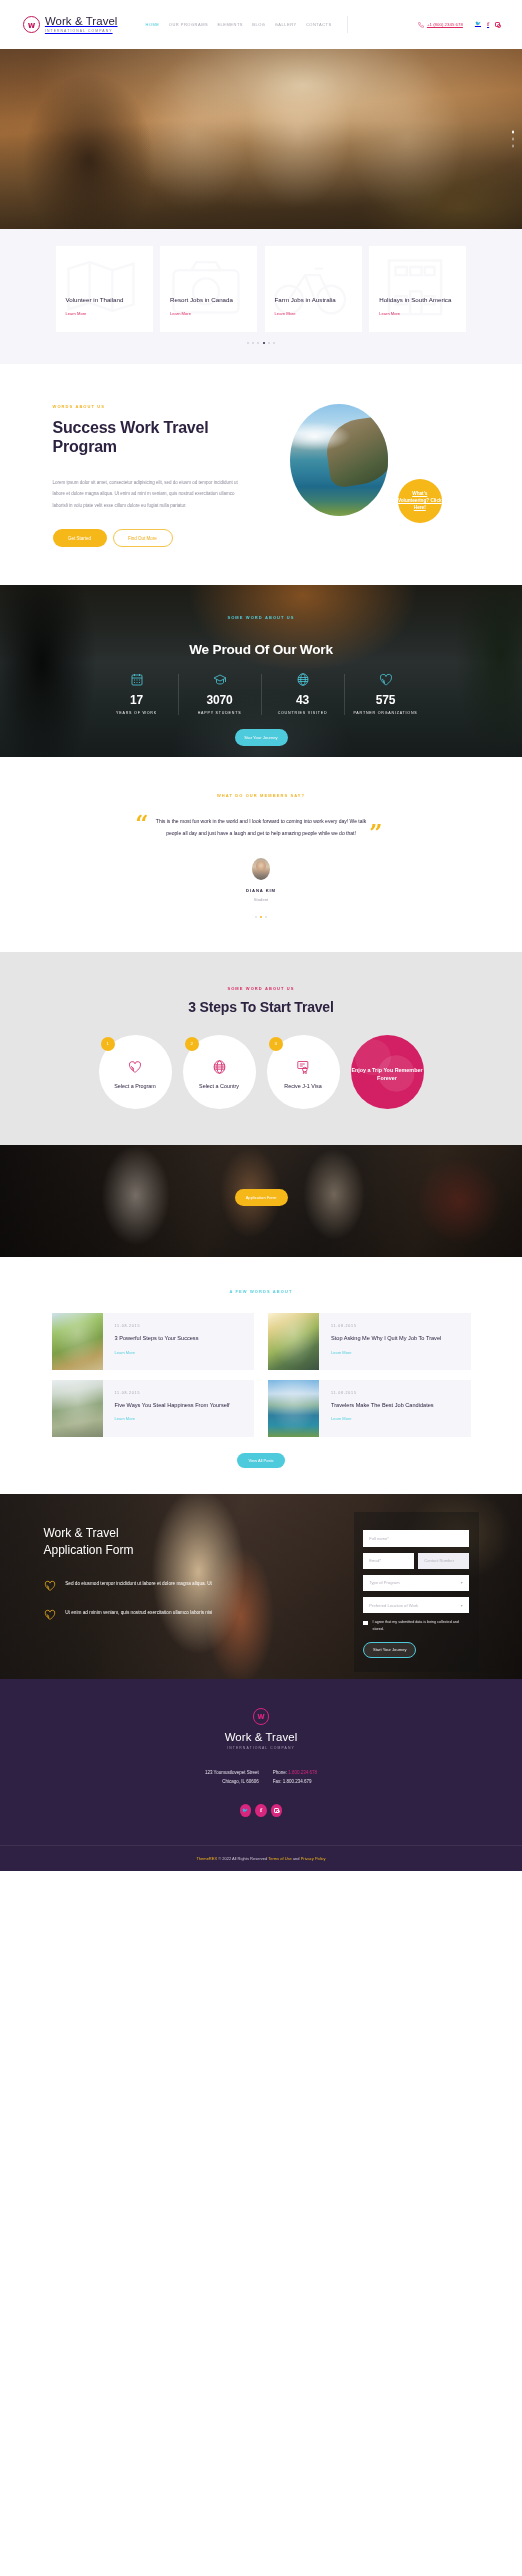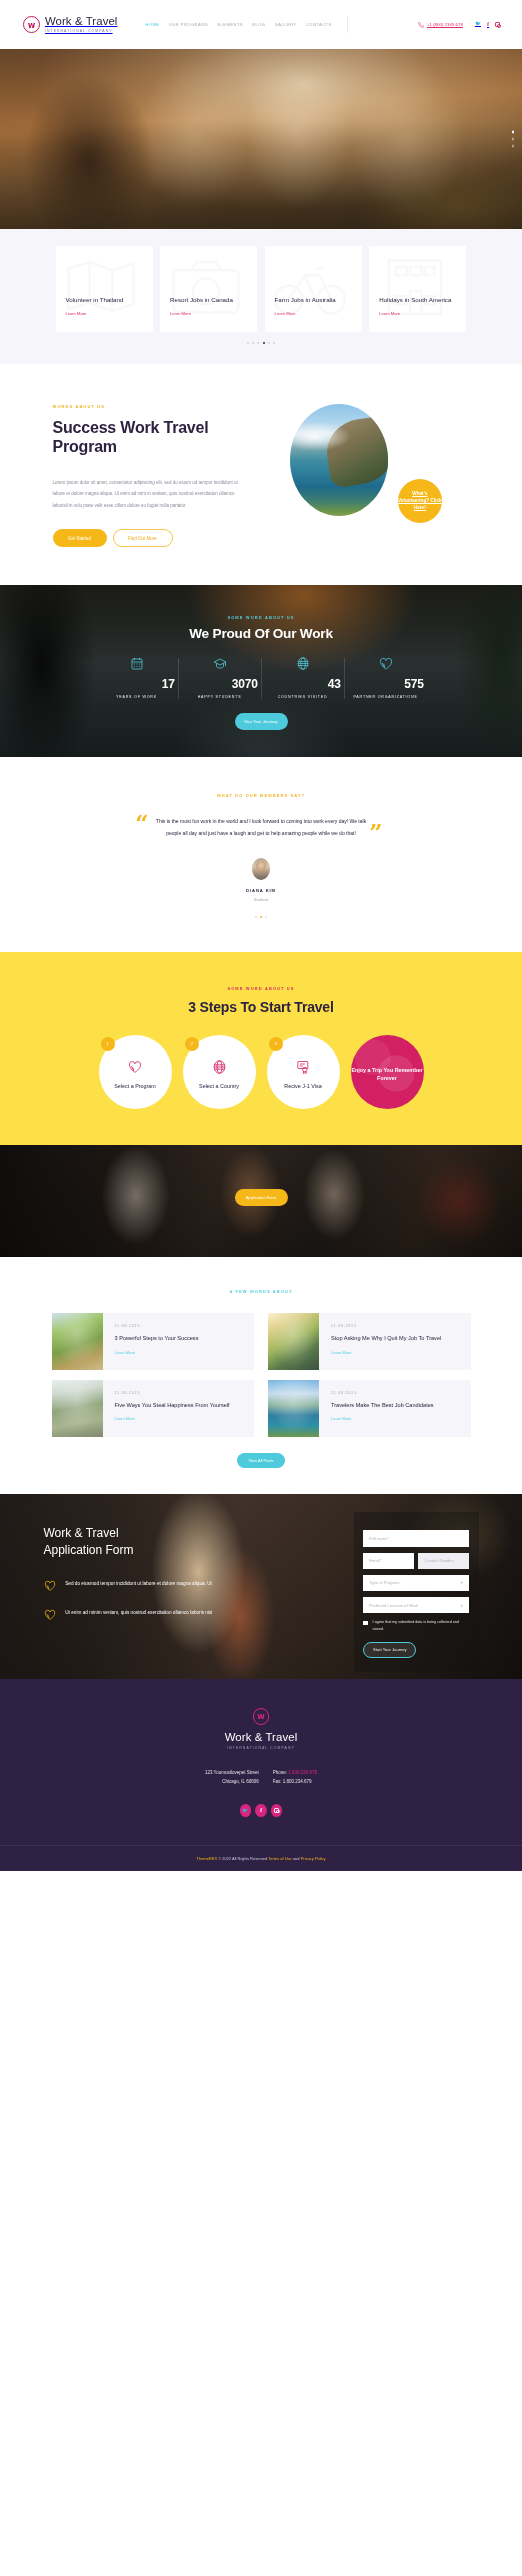--- a/index.html
+++ b/index.html
@@ -180,33 +180,33 @@
   .stats::before {
     content: ""; position: absolute; inset: 0;
     background:
       radial-gradient(ellipse 76px 163px at 8% 45%, rgba(5,6,5,.92), rgba(0,0,0,0) 72%),
       radial-gradient(ellipse 65px 163px at 96% 40%, rgba(18,30,16,.80), rgba(0,0,0,0) 70%),
       radial-gradient(ellipse 125px 82px at 50% 96%, rgba(60,70,72,.45), rgba(0,0,0,0) 72%);
   }
   .stats-in { position: relative; z-index: 3; padding-top: 30px; text-align: center; }
   .stats .eyebrow { color: #52cfdf; }
   .stats-h2 {
-    font-size: 13.6px; font-weight: 700; color: #fff; margin-top: 6px; letter-spacing: -0.2px;
+    font-size: 13.6px; font-weight: 700; color: #fff; margin-top: 22px; letter-spacing: -0.2px;
   }
   .stat-grid { display: flex; justify-content: center; margin-top: 14px; }
   .stat {
     width: 83px; position: relative; color: #fff; padding: 0 3.3px;
   }
   .stat + .stat::before {
     content: ""; position: absolute; left: 0; top: 2.2px; bottom: 2.2px; width: 0.5px;
     background: rgba(255,255,255,.14);
   }
   .stat-ico { height: 16.3px; display: flex; align-items: center; justify-content: center; }
   .stat-ico svg { display: block; }
-  .stat-num { font-size: 12px; font-weight: 700; margin-top: 5.4px; letter-spacing: -0.2px; text-align: right; }
+  .stat-num { font-size: 12px; font-weight: 700; margin-top: 5.4px; letter-spacing: -0.2px; }
   .stat-lbl {
     font-size: 3.6px; letter-spacing: 0.8px; text-transform: uppercase;
     margin-top: 4.4px; line-height: 1.6; color: #f2f2f5;
   }
   .btn-cyan {
     background: #4ecadd; color: #fff; width: 53px; height: 16.3px;
     border-radius: 11px; font-size: 4.2px; display: inline-flex;
     align-items: center; justify-content: center; margin-top: 12px;
     text-decoration: none; border: none; cursor: pointer;
   }
@@ -237,21 +237,21 @@
   .testi-name {
     font-size: 4.2px; letter-spacing: 0.9px; font-weight: 700;
     color: #2d2240; margin-top: 7.6px; text-transform: uppercase;
   }
   .testi-role { font-size: 4.2px; color: #a7a2b0; margin-top: 4.4px; }
   .testi-dots { display: flex; justify-content: center; gap: 3.3px; margin-top: 14px; }
   .testi-dots i { width: 2px; height: 2px; border-radius: 50%; background: #e2dfe8; display: block; }
   .testi-dots i.on { background: #f6b719; }
 
   
-  .steps { background: #fde047; padding: 34px 0 36px; text-align: center; }
+  .steps { background: #e5e5e5; padding: 34px 0 36px; text-align: center; }
   .steps .eyebrow { color: #dd2a62; }
   .steps-h2 { font-size: 14px; font-weight: 700; color: #2d2240; margin-top: 7.6px; letter-spacing: -0.2px; }
   .steps-row { display: flex; justify-content: center; gap: 11px; margin-top: 20.7px; }
   .step {
     width: 73px; height: 74px; background: #fff; border-radius: 50%;
     position: relative; display: flex; flex-direction: column;
     align-items: center; justify-content: center; padding-top: 3.3px;
   }
   .step-num {
     position: absolute; left: 2.2px; top: 1.1px; width: 14px; height: 14px;

